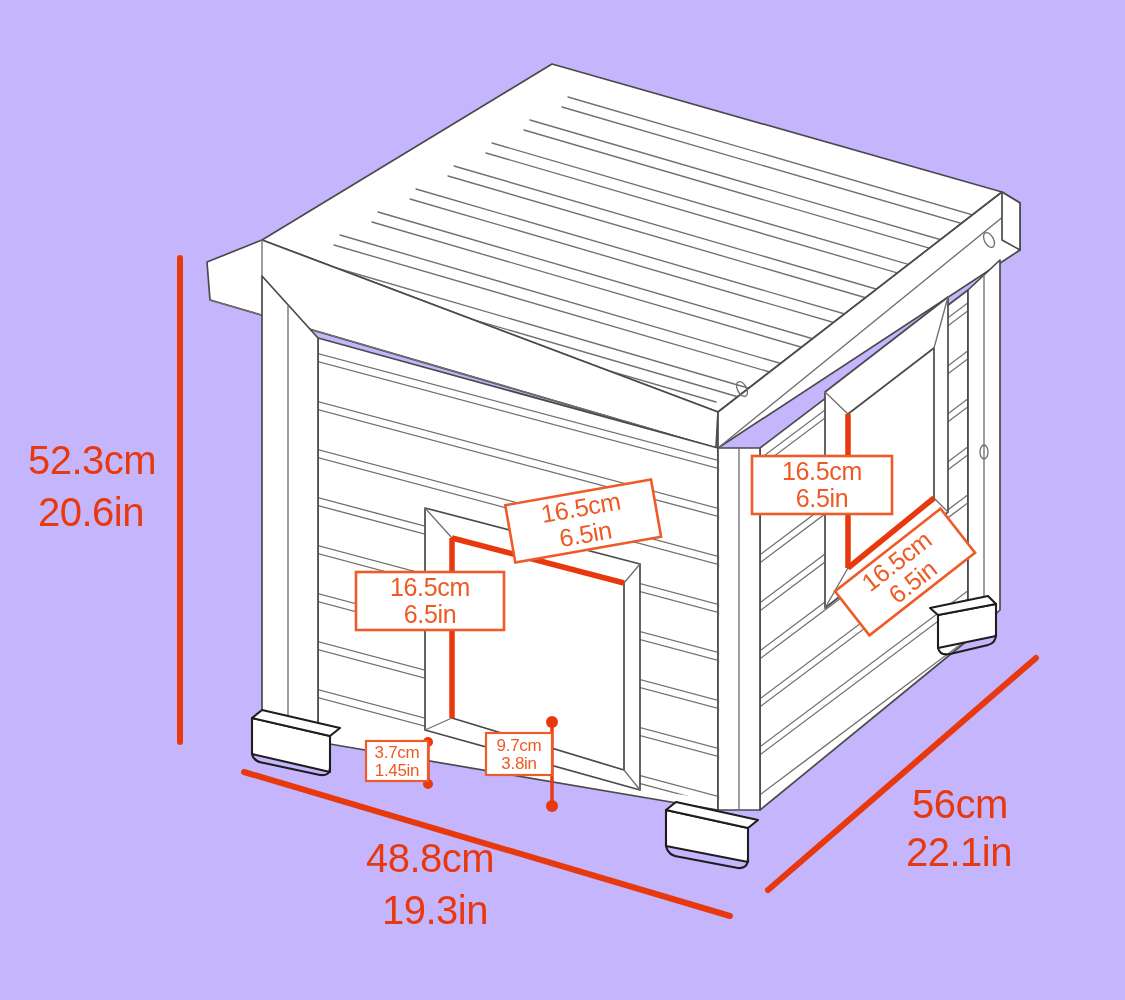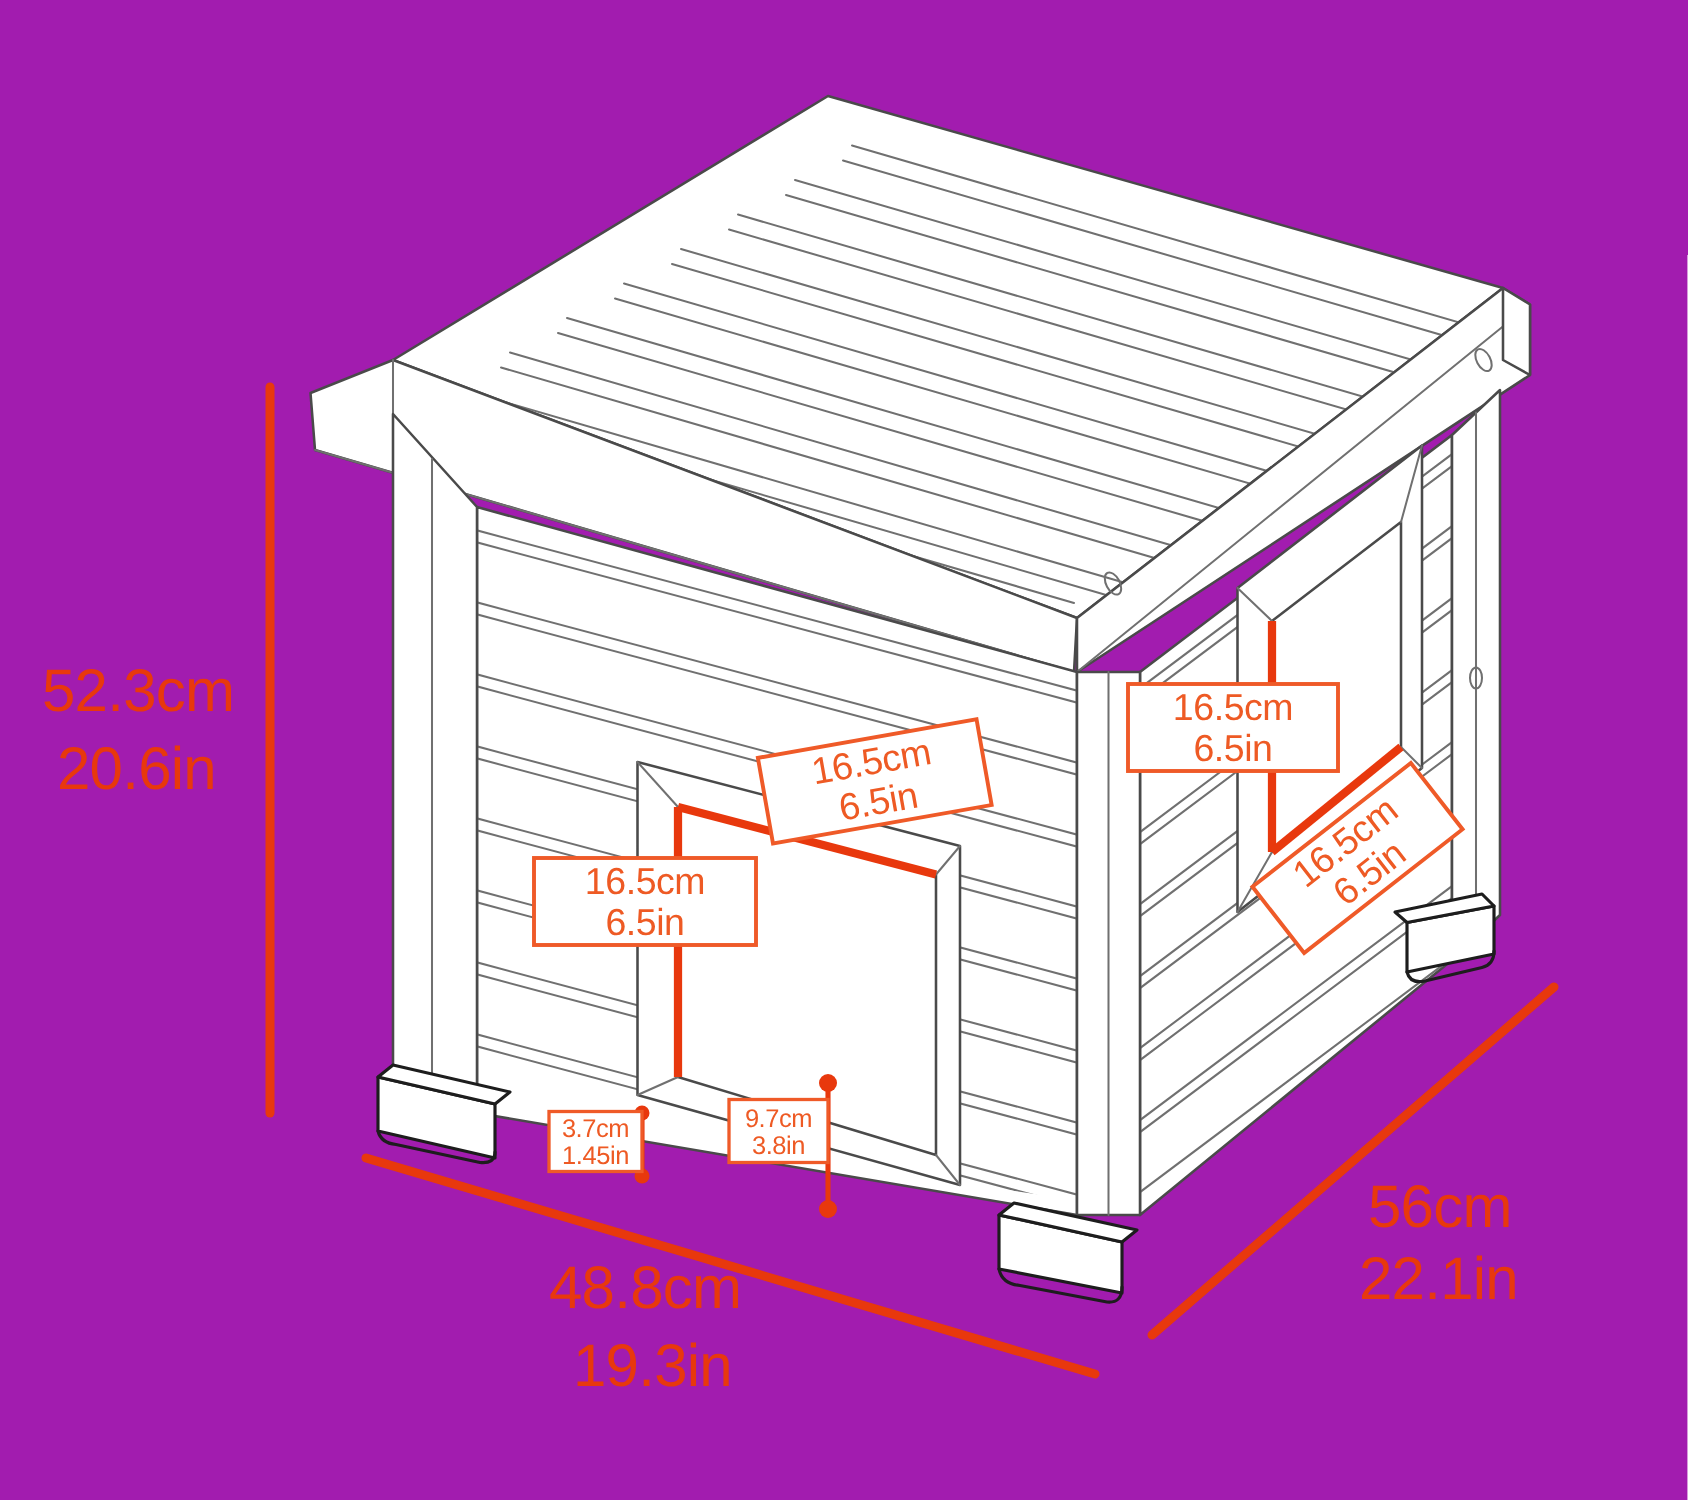--- a/index.html
+++ b/index.html
@@ -11,21 +11,21 @@
   body {
     width: 1125px;
     height: 1000px;
     overflow: hidden;
     font-family: "Liberation Sans", sans-serif;
   }
   #diagram-root {
     position: relative;
     width: 1125px;
     height: 1000px;
-    background: #a21caf;
+    background: #c4b5fd;
   }
   svg#scene {
     display: block;
     width: 1125px;
     height: 1000px;
   }
   .line-art-dark {
     fill: none;
     stroke: #1d1d1d;
     stroke-width: 2.1;

